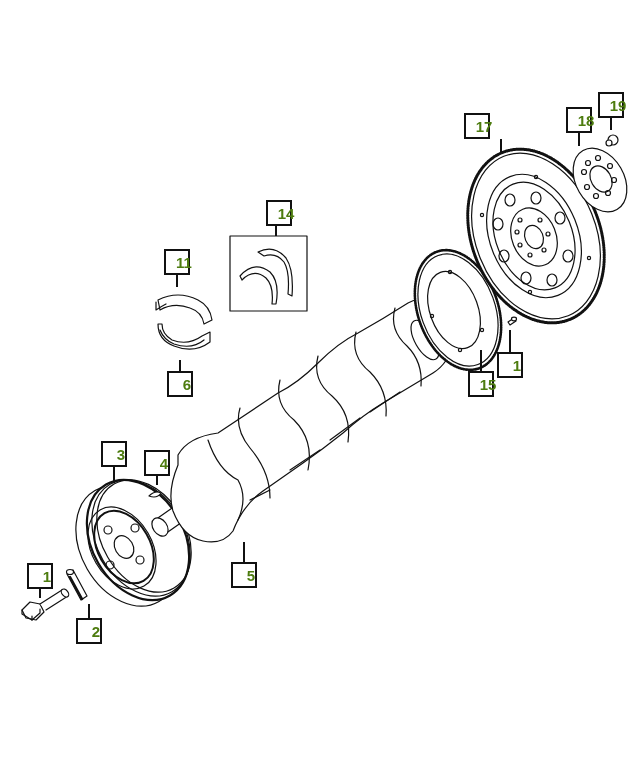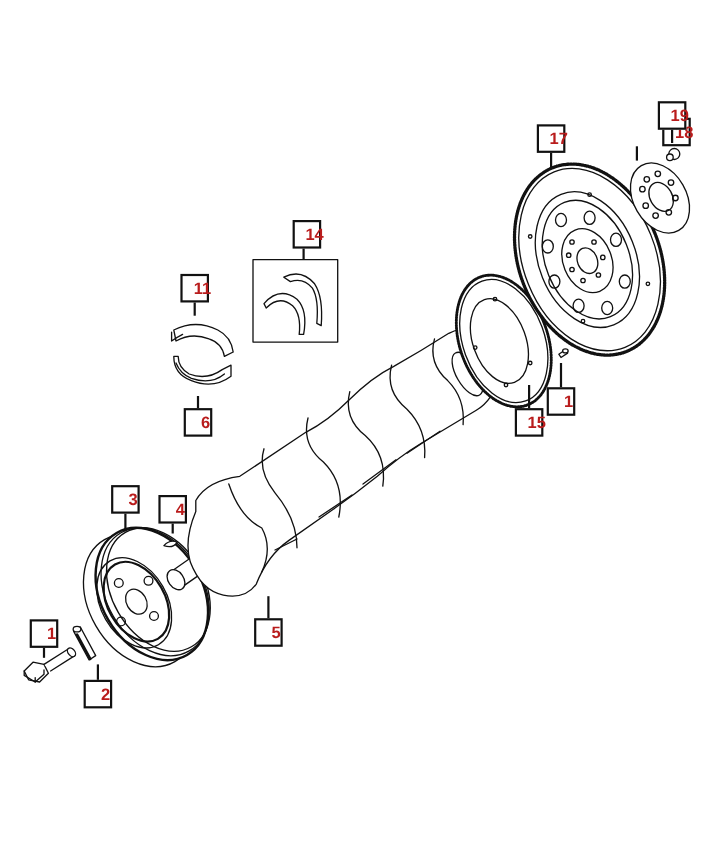--- a/index.html
+++ b/index.html
@@ -2,21 +2,21 @@
 <html><head>
 <meta charset="utf-8">
 <style>
   html, body { margin: 0; padding: 0; background: #ffffff; }
   body { width: 640px; height: 777px; position: relative; overflow: hidden; font-family: "Liberation Sans", sans-serif; }
   #diagram { position: absolute; left: 0; top: 0; width: 640px; height: 777px; }
   .callout {
     position: absolute; width: 26px; height: 26px;
     border: 2px solid #111; background: #fff; box-sizing: border-box;
     display: flex; align-items: center; justify-content: center;
-    font-family: "Liberation Sans", sans-serif; font-weight: bold; font-size: 15px; color: #b91c1c;
+    font-family: "Liberation Sans", sans-serif; font-weight: bold; font-size: 15px; color: #4d7c0f;
     cursor: pointer;
     padding-left: 14px;
   }
   .leader { position: absolute; width: 1.5px; background: #111; }
 </style>
 </head>
 <body>
 
 <svg id="diagram" viewBox="0 0 640 777" xmlns="http://www.w3.org/2000/svg" fill="none" stroke="#111" stroke-width="1.2" stroke-linejoin="round" stroke-linecap="round">
 
@@ -159,19 +159,19 @@
     <div class="callout" style="left: 167px; top: 371px;">6</div>
     <div class="leader" style="left: 179px; top: 360px; height: 11px;"></div>
     <div class="callout" style="left: 164px; top: 249px;">11</div>
     <div class="leader" style="left: 176px; top: 275px; height: 12px;"></div>
     <div class="callout" style="left: 266px; top: 200px;">14</div>
     <div class="leader" style="left: 275px; top: 226px; height: 10px;"></div>
     <div class="callout" style="left: 468px; top: 371px;">15</div>
     <div class="leader" style="left: 480px; top: 350px; height: 21px;"></div>
     <div class="callout" style="left: 497px; top: 352px;">1</div>
     <div class="leader" style="left: 509px; top: 330px; height: 22px;"></div>
-    <div class="callout" style="left: 488px; top: 113px;">17</div>
+    <div class="callout" style="left: 464px; top: 113px;">17</div>
     <div class="leader" style="left: 500px; top: 139px; height: 14px;"></div>
-    <div class="callout" style="left: 566px; top: 107px; margin-left: 36px;">18</div>
+    <div class="callout" style="left: 566px; top: 107px;">18</div>
     <div class="leader" style="left: 578px; top: 133px; height: 13px;"></div>
     <div class="callout" style="left: 598px; top: 92px;">19</div>
     <div class="leader" style="left: 610px; top: 118px; height: 12px;"></div>
   </div>
 
 </body></html>

